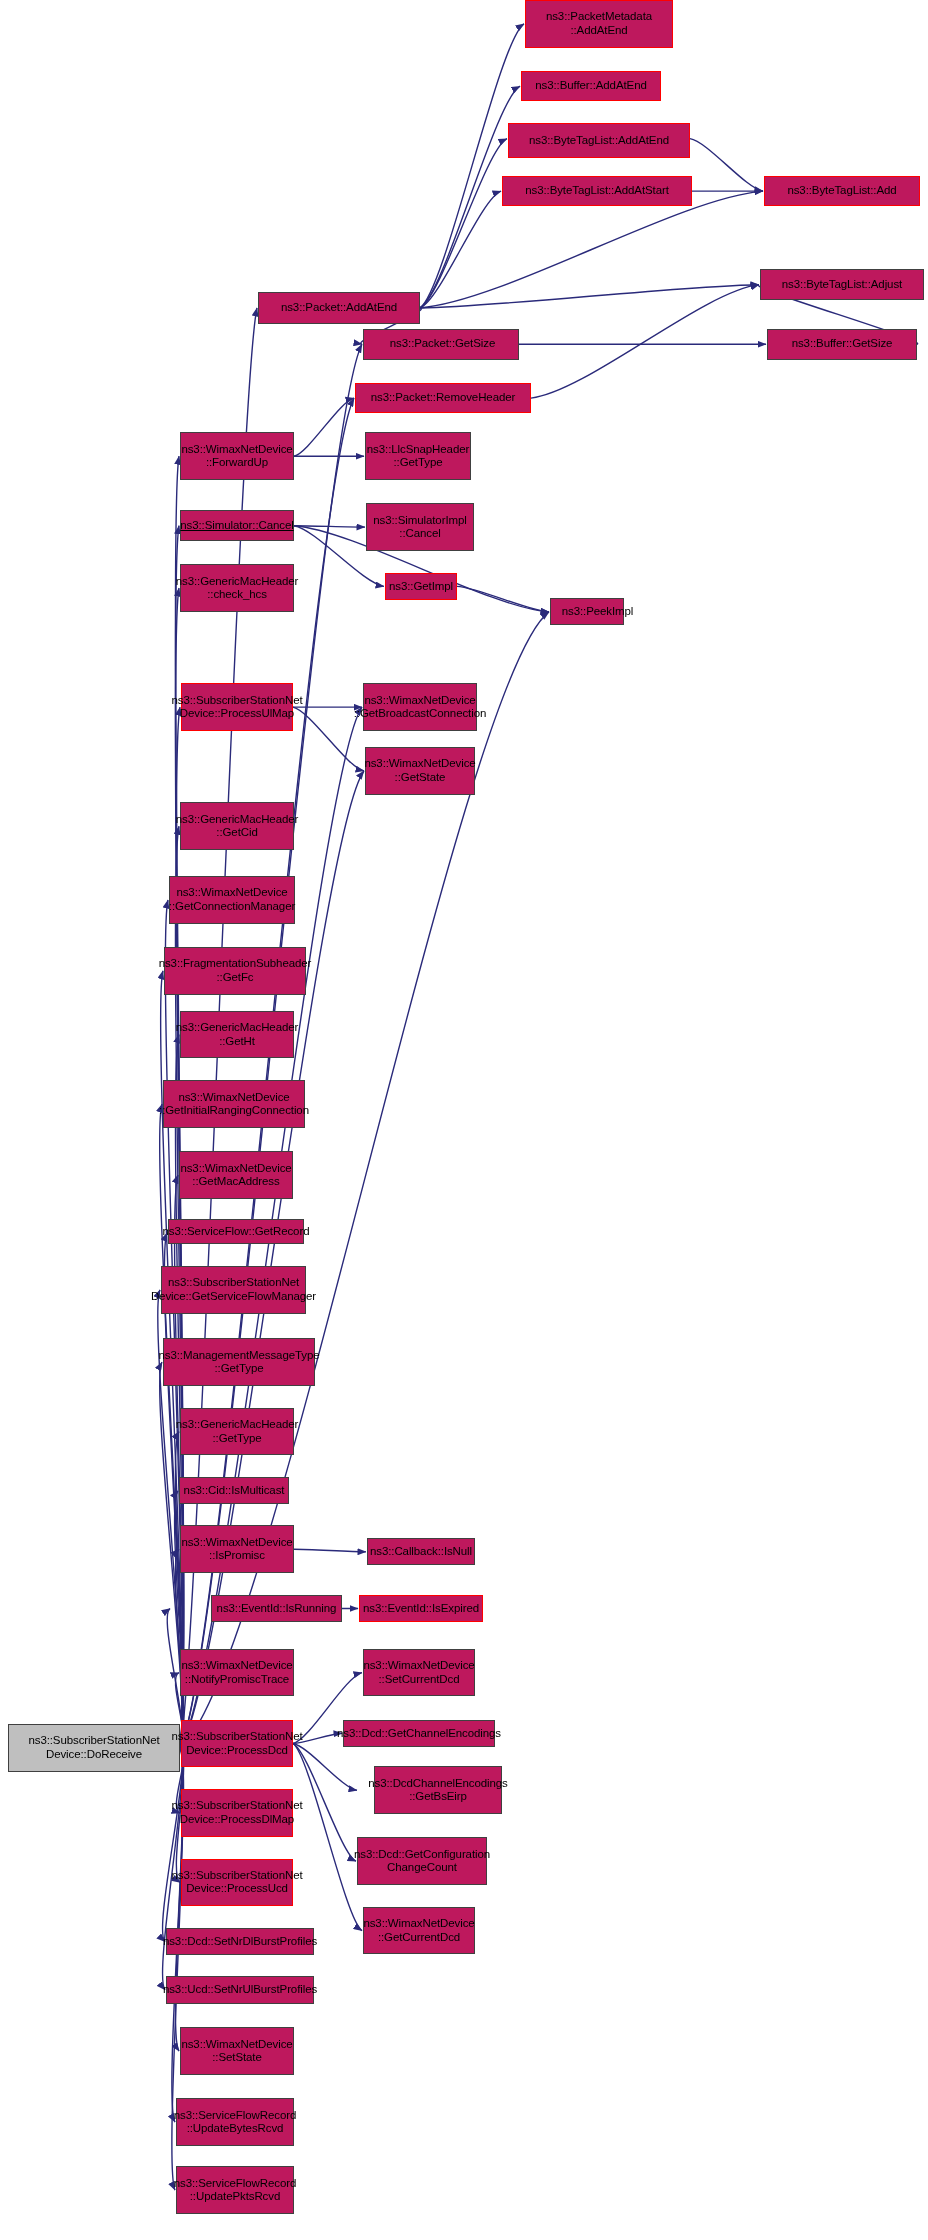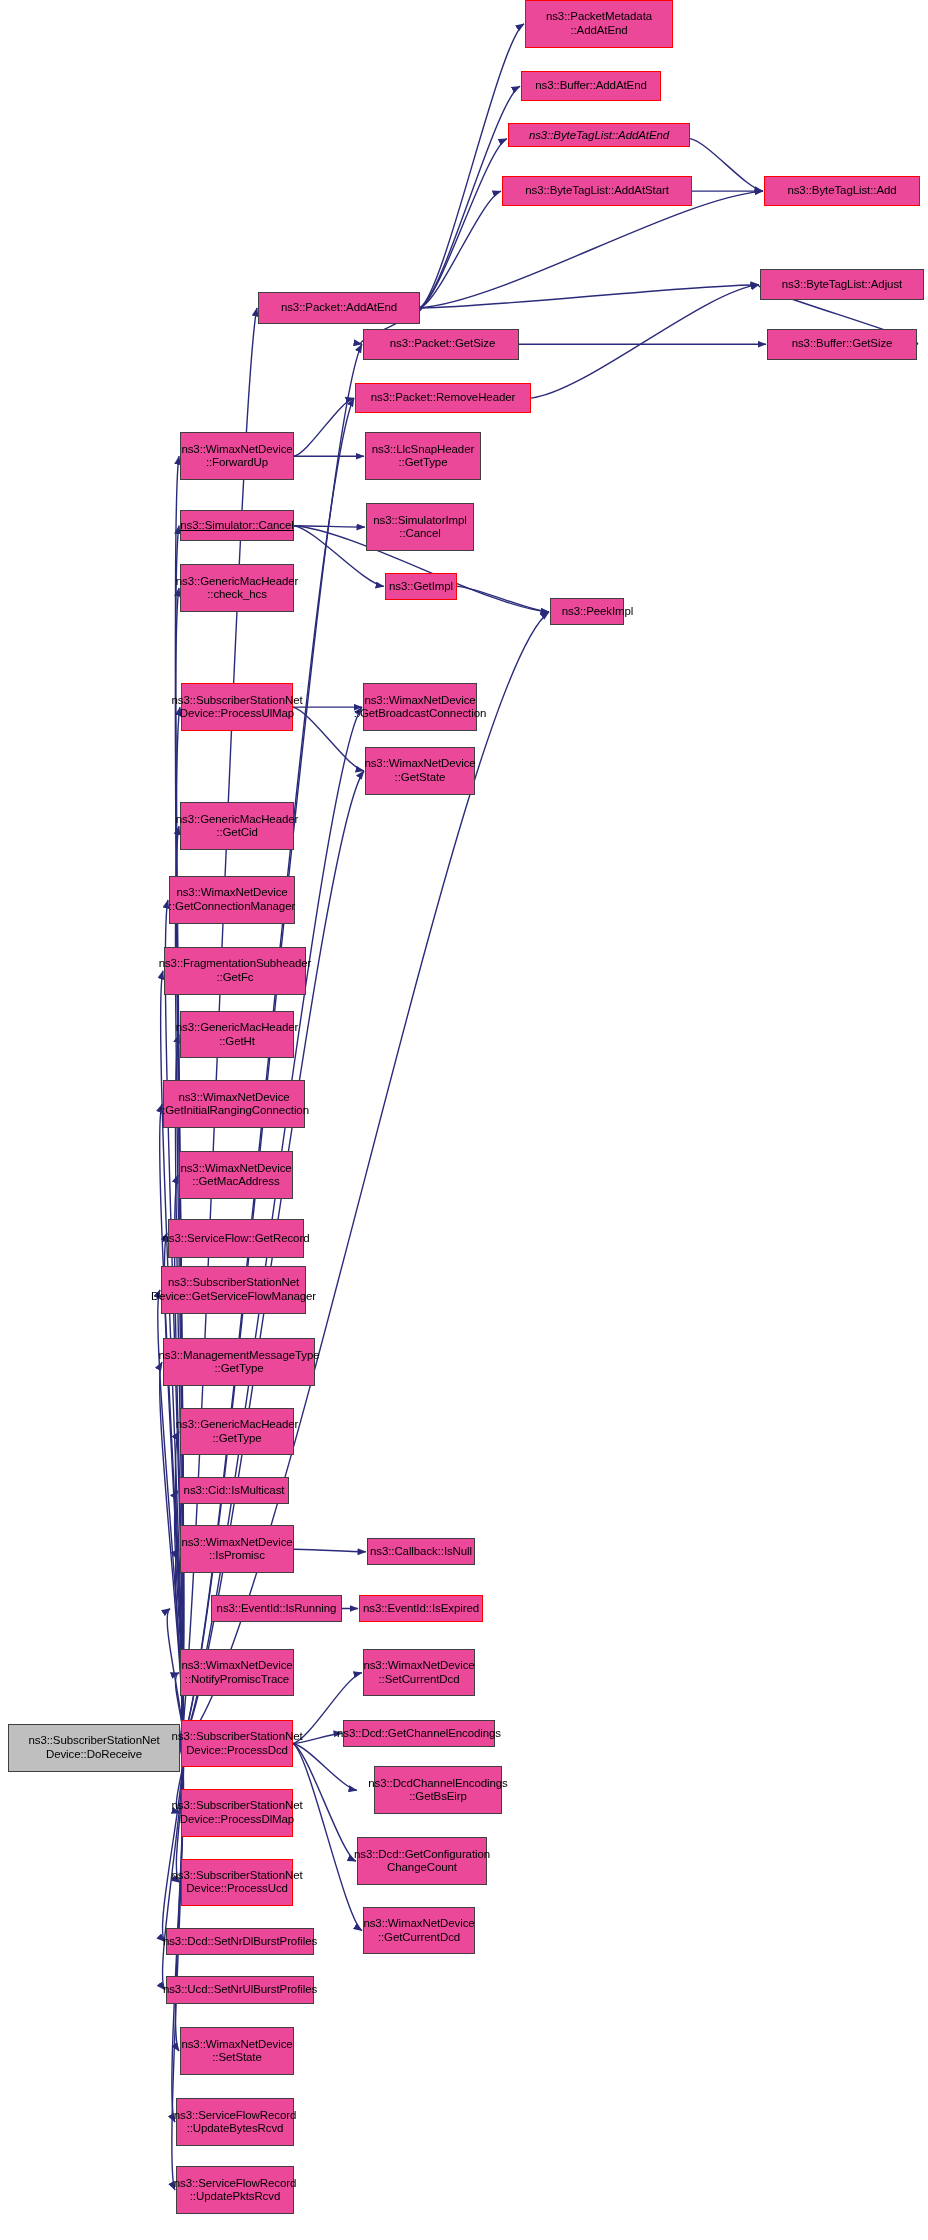--- a/index.html
+++ b/index.html
@@ -1,20 +1,20 @@
 <!DOCTYPE html>
 <html><head>
 <meta charset="utf-8">
 <style>
   html,body{margin:0;padding:0;background:#ffffff;}
   #canvas{position:relative;width:928px;height:2240px;background:#ffffff;
           font-family:"Liberation Sans","DejaVu Sans",sans-serif;overflow:hidden;}
   #edges{position:absolute;left:0;top:0;width:928px;height:2240px;}
   .node{position:absolute;box-sizing:border-box;display:flex;align-items:center;
-        justify-content:center;text-align:center;background:#ec4899;
+        justify-content:center;text-align:center;background:#be185d;
         border:1px solid #404040;font-size:11.5px;line-height:13.5px;color:#000000;
         letter-spacing:-0.1px;padding:0 3px;white-space:pre-line;}
   .node.red{border-color:#ff0000;}
   .node.root{background:#bfbfbf;border-color:#404040;}
 </style>
 </head>
 <body>
 
 <div id="canvas">
   <svg id="edges" viewBox="0 0 928 2240" preserveAspectRatio="none">
@@ -85,30 +85,30 @@
         <path d="M293,1743.513924050633 C310.0775,1754.7422784810128 344.9225,1919.4248101265823 362,1930.653164556962" fill="none" stroke="#2a2a7a" stroke-width="1.4" marker-end="url(#ah)"></path>
       </g>
   </svg>
   <div id="node-layer">
       <div class="node root" style="left: 8px; top: 1723.95px; width: 172px; height: 47.6354px;">ns3::SubscriberStationNet
 Device::DoReceive</div>
       <div class="node" style="left: 258px; top: 292.051px; width: 162px; height: 31.757px;">ns3::Packet::AddAtEnd</div>
       <div class="node red" style="left: 525px; top: 0px; width: 148px; height: 47.6354px;">ns3::PacketMetadata
 ::AddAtEnd</div>
       <div class="node red" style="left: 521px; top: 70.8861px; width: 140px; height: 30.6228px;">ns3::Buffer::AddAtEnd</div>
-      <div class="node red" style="left: 508px; top: 123.342px; width: 182px; height: 24px; font-style: italic;">ns3::ByteTagList::AddAtEnd</div>
+      <div class="node red" style="left: 508px; top: 123.342px; width: 182px; height: 35px;">ns3::ByteTagList::AddAtEnd</div>
       <div class="node red" style="left: 502px; top: 175.797px; width: 190px; height: 30.6228px;">ns3::ByteTagList::AddAtStart</div>
       <div class="node red" style="left: 764px; top: 175.797px; width: 156px; height: 30.6228px;">ns3::ByteTagList::Add</div>
       <div class="node" style="left: 760px; top: 269.367px; width: 164px; height: 30.6228px;">ns3::ByteTagList::Adjust</div>
       <div class="node" style="left: 363px; top: 328.911px; width: 156px; height: 30.6228px; padding-left: 6px;">ns3::Packet::GetSize</div>
       <div class="node" style="left: 767px; top: 328.911px; width: 150px; height: 30.6228px;">ns3::Buffer::GetSize</div>
       <div class="node red" style="left: 355px; top: 382.785px; width: 176px; height: 30.6228px;">ns3::Packet::RemoveHeader</div>
       <div class="node" style="left: 180px; top: 432.405px; width: 114px; height: 47.6354px;">ns3::WimaxNetDevice
 ::ForwardUp</div>
-      <div class="node" style="left: 365px; top: 432.405px; width: 116px; height: 47.6354px;">ns3::LlcSnapHeader
+      <div class="node" style="left: 365px; top: 432.405px; width: 106px; height: 47.6354px;">ns3::LlcSnapHeader
 ::GetType</div>
       <div class="node" style="left: 180px; top: 510.38px; width: 114px; height: 30.6228px; text-decoration: underline;">ns3::Simulator::Cancel</div>
       <div class="node" style="left: 366px; top: 503.291px; width: 108px; height: 47.6354px;">ns3::SimulatorImpl
 ::Cancel</div>
       <div class="node" style="left: 180px; top: 564.253px; width: 114px; height: 47.6354px;">ns3::GenericMacHeader
 ::check_hcs</div>
       <div class="node red" style="left: 385px; top: 572.759px; width: 72px; height: 27.2203px;">ns3::GetImpl</div>
       <div class="node" style="left: 550px; top: 598.278px; width: 74px; height: 27.2203px; padding-left: 24px;">ns3::PeekImpl</div>
       <div class="node red" style="left: 181px; top: 683.342px; width: 112px; height: 47.6354px;">ns3::SubscriberStationNet
 Device::ProcessUlMap</div>
@@ -121,21 +121,21 @@
       <div class="node" style="left: 169px; top: 876.152px; width: 126px; height: 47.6354px;">ns3::WimaxNetDevice
 ::GetConnectionManager</div>
       <div class="node" style="left: 164px; top: 947.038px; width: 142px; height: 47.6354px;">ns3::FragmentationSubheader
 ::GetFc</div>
       <div class="node" style="left: 180px; top: 1010.84px; width: 114px; height: 47.6354px;">ns3::GenericMacHeader
 ::GetHt</div>
       <div class="node" style="left: 163px; top: 1080.3px; width: 142px; height: 47.6354px;">ns3::WimaxNetDevice
 ::GetInitialRangingConnection</div>
       <div class="node" style="left: 179px; top: 1151.19px; width: 114px; height: 47.6354px;">ns3::WimaxNetDevice
 ::GetMacAddress</div>
-      <div class="node" style="left: 168px; top: 1219.24px; width: 136px; height: 39px;">ns3::ServiceFlow::GetRecord</div>
+      <div class="node" style="left: 168px; top: 1219.24px; width: 136px; height: 25px;">ns3::ServiceFlow::GetRecord</div>
       <div class="node" style="left: 161px; top: 1266.03px; width: 145px; height: 47.6354px;">ns3::SubscriberStationNet
 Device::GetServiceFlowManager</div>
       <div class="node" style="left: 163px; top: 1338.33px; width: 152px; height: 47.6354px;">ns3::ManagementMessageType
 ::GetType</div>
       <div class="node" style="left: 180px; top: 1407.8px; width: 114px; height: 47.6354px;">ns3::GenericMacHeader
 ::GetType</div>
       <div class="node" style="left: 179px; top: 1477.27px; width: 110px; height: 27.2203px;">ns3::Cid::IsMulticast</div>
       <div class="node" style="left: 180px; top: 1525.47px; width: 114px; height: 47.6354px;">ns3::WimaxNetDevice
 ::IsPromisc</div>
       <div class="node" style="left: 367px; top: 1538.23px; width: 108px; height: 27.2203px;">ns3::Callback::IsNull</div>

